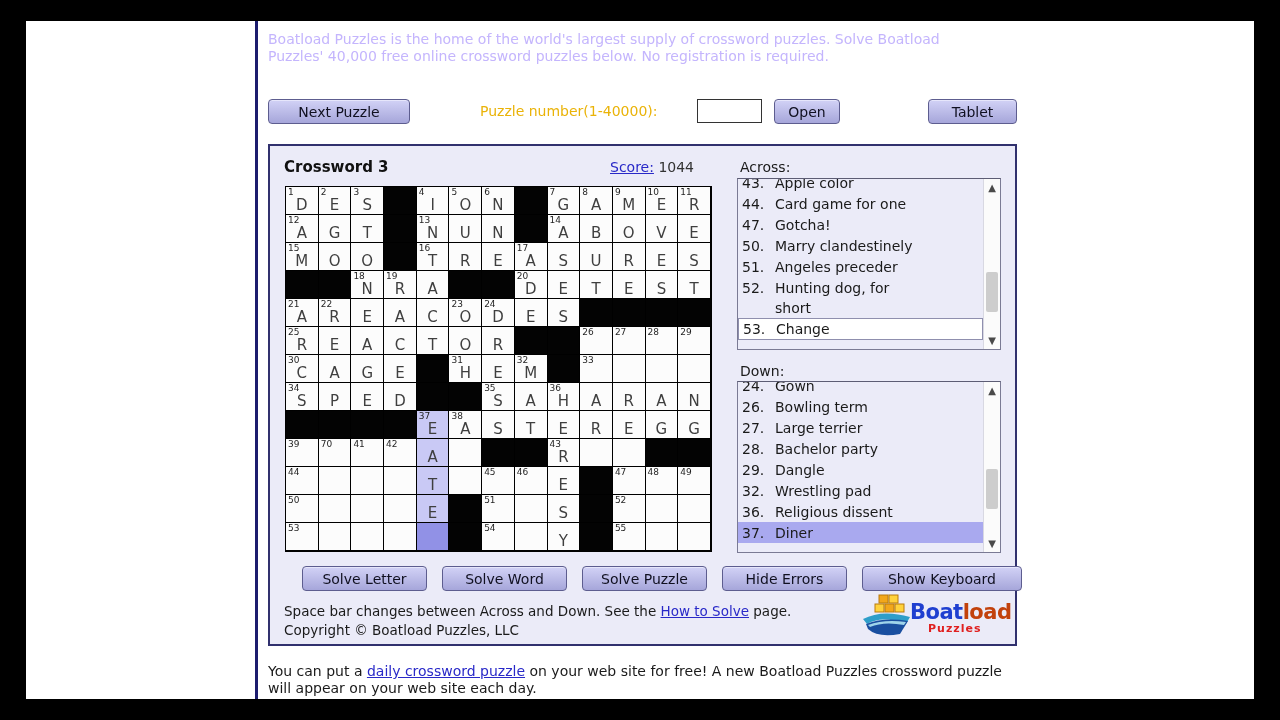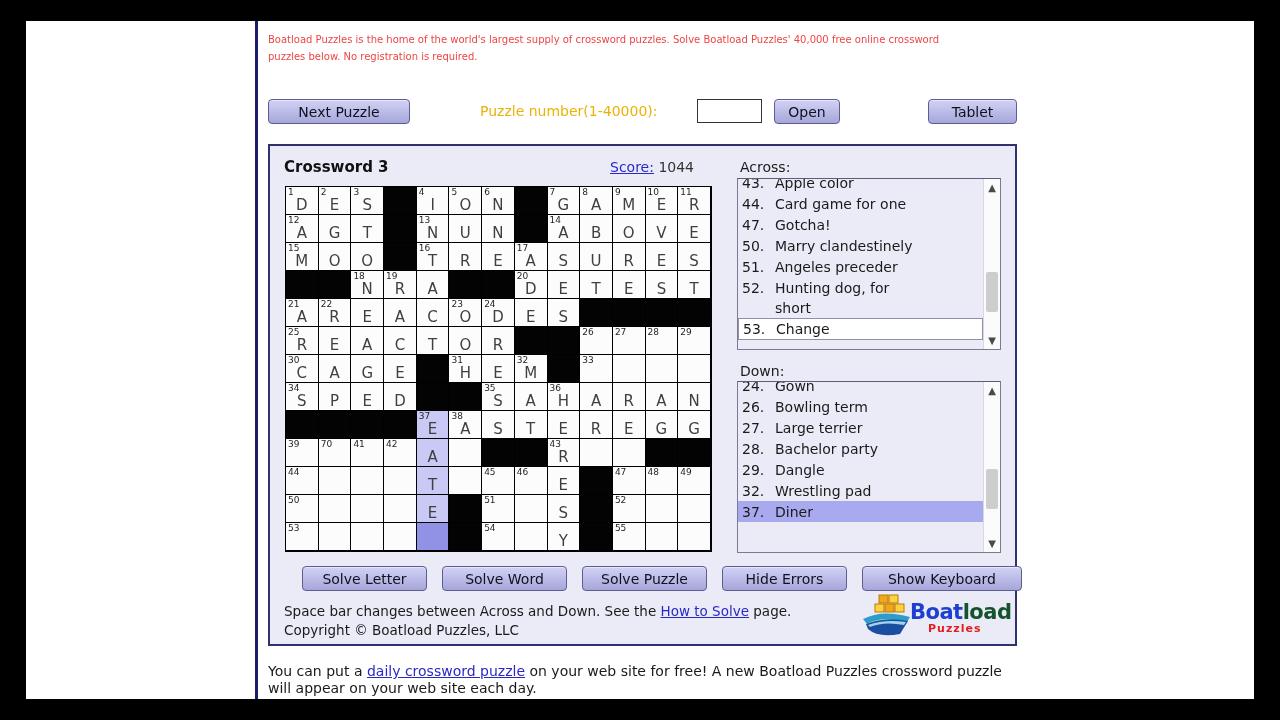--- a/index.html
+++ b/index.html
@@ -3,21 +3,21 @@
 <meta charset="utf-8">
 <style>
   * { margin:0; padding:0; box-sizing:border-box; }
   html,body { background:#000; }
   body { font-family:"DejaVu Sans","Liberation Sans",sans-serif; }
   .stage { position:relative; width:1280px; height:720px; background:#000; overflow:hidden; }
   .page  { position:absolute; left:26px; top:21px; width:1228px; height:678px; background:#ffffff; }
   .vline { position:absolute; left:255px; top:21px; width:3px; height:678px; background:#1c1c6e; }
   .content { position:absolute; left:268px; top:21px; width:760px; height:678px; }
 
-  .intro { position:absolute; left:0; top:10px; width:706px; font-size:10px; line-height:17px; color:#ef4444; }
+  .intro { position:absolute; left:0; top:10px; width:706px; font-size:14px; line-height:17px; color:#c4b5fd; }
 
   .btn { font-family:"DejaVu Sans","Liberation Sans",sans-serif; font-size:14px; color:#101020;
          background:linear-gradient(#d2d2f6,#a6a6da); border:1px solid #5d5d8f; border-radius:4px;
          box-shadow:inset 0 1px 0 #e6e6fb; cursor:pointer; }
   .controls { position:absolute; left:0; top:78px; width:760px; height:26px; }
   .next-btn   { position:absolute; left:0;   top:0; width:142px; height:25px; }
   .pn-label   { position:absolute; left:212px; top:4px; font-size:14px; color:#eab308; }
   .pn-input   { position:absolute; left:429px; top:0; width:65px; height:24px; border:1px solid #333;
                 background:#fff; font-size:14px; padding:0 4px; }
   .open-btn   { position:absolute; left:506px; top:0; width:66px; height:25px; }
@@ -66,21 +66,21 @@
   .btnrow { position:absolute; left:13px; top:420px; display:flex; gap:15px;padding-left:19px; }
   .sbtn { width:125px; height:25px; font-size:14px; }
   .sbtn.wide { width:160px; }
 
   .note { position:absolute; left:14px; top:457px; font-size:13.5px; color:#1a1a1a; }
   .note a { color:#2929c8; text-decoration:underline; cursor:pointer; }
   .copyright { position:absolute; left:14px; top:476px; font-size:13.5px; color:#1a1a1a; }
 
   .logo { position:absolute; left:592px; top:448px; width:150px; height:48px; }
   .logo-text { position:absolute; left:48px; top:8px; font-weight:bold; font-size:21px; line-height:21px; letter-spacing:-0.5px; }
-  .logo-boat { color:#1f3fd0; } .logo-load { color:#14532d; }
+  .logo-boat { color:#1f3fd0; } .logo-load { color:#c2410c; }
   .logo-puzzles { position:absolute; left:66px; top:28px; font-weight:bold; font-size:11px; color:#e02020; letter-spacing:1px; }
 
   .bottomtext { position:absolute; left:0; top:642px; width:748px; font-size:14px; line-height:17px; color:#1a1a1a; }
   .bottomtext a { color:#2929c8; text-decoration:underline; cursor:pointer; }
 </style>
 </head>
 <body>
 
 <div class="stage">
   <div class="page"></div>
@@ -596,20 +596,24 @@
               <span class="cnumcol">28.</span>
               <span class="ctext">Bachelor party</span>
             </div>
             <div class="clue">
               <span class="cnumcol">29.</span>
               <span class="ctext">Dangle</span>
             </div>
             <div class="clue">
               <span class="cnumcol">32.</span>
               <span class="ctext">Wrestling pad</span>
+            </div>
+            <div class="clue">
+              <span class="cnumcol">36.</span>
+              <span class="ctext">Religious dissent</span>
             </div>
             <div class="clue hlclue">
               <span class="cnumcol">37.</span>
               <span class="ctext">Diner</span>
             </div>
           </div>
         <div class="sbar">
           <div class="sarrow up">▲</div>
           <div class="sthumb thumb-down"></div>
           <div class="sarrow down">▼</div>

